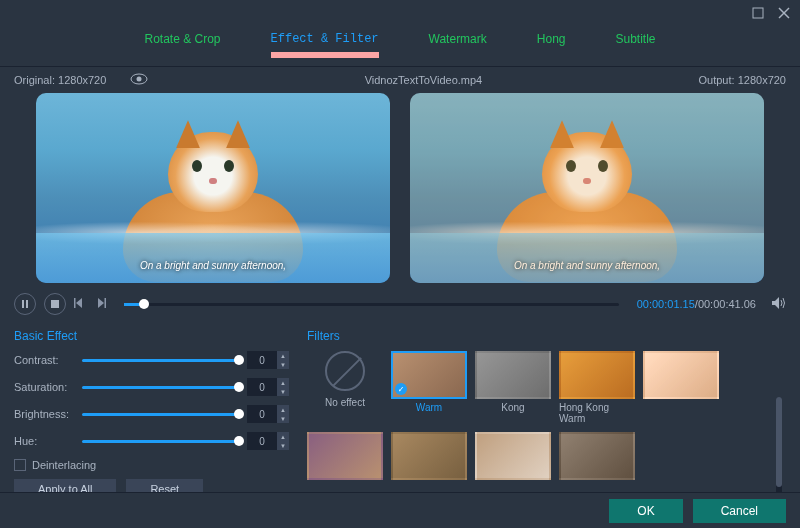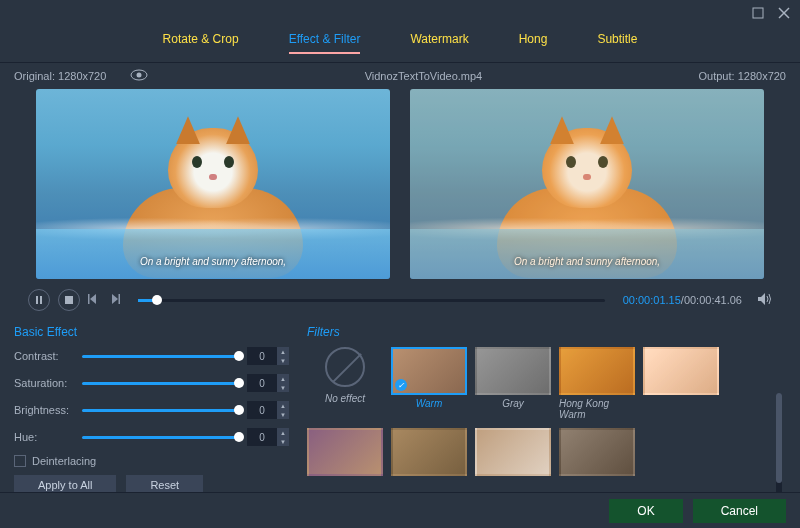--- a/index.html
+++ b/index.html
@@ -1,39 +1,39 @@
 <!DOCTYPE html>
 <html><head>
 <meta charset="utf-8">
 <style>
 * { margin: 0; padding: 0; box-sizing: border-box; font-family: Arial, sans-serif; }
 body { width: 800px; height: 528px; background: #2a3441; color: #a8b2c0; overflow: hidden; font-size: 11px; }
 .titlebar { height: 28px; display: flex; justify-content: flex-end; align-items: center; padding: 0 10px; gap: 14px; }
 .titlebar svg { cursor: pointer; }
 .tabs { display: flex; justify-content: center; gap: 50px; padding: 4px 0 8px; border-bottom: 1px solid #1a2230; }
-.tab { color: #fde047; cursor: pointer; padding-bottom: 6px; font-size: 12px; }
-.tab.active { color: #1e9df7; border-bottom: 2px solid #fca5a5; }
+.tab { color: #22c55e; cursor: pointer; padding-bottom: 6px; font-size: 12px; }
+.tab.active { color: #1e9df7; border-bottom: 6px solid #fca5a5; font-family: Liberation Mono, monospace; }
 .info-row { display: flex; justify-content: space-between; align-items: center; padding: 6px 14px; font-size: 11px; }
 .info-left { display: flex; align-items: center; gap: 24px; }
 .preview-area { display: flex; gap: 20px; padding: 0 36px 4px; }
-.preview { flex: 1; height: 190px; border-radius: 3px; background: linear-gradient(180deg,#6db5d8 0%,#5aa8cf 30%,#4d8fb8 55%,#3570a8 100%); position: relative; overflow: hidden; }
+.preview { flex: 1; height: 190px; border-radius: 10px; background: linear-gradient(180deg,#6db5d8 0%,#5aa8cf 30%,#4d8fb8 55%,#3570a8 100%); position: relative; overflow: hidden; }
 .cat { position: absolute; left: 50%; top: 38%; transform: translate(-50%,-10%); width: 180px; height: 130px; }
 .cat-body { position: absolute; width: 180px; height: 90px; bottom: 0; background: radial-gradient(ellipse at 50% 40%,#e8a258,#c97a2e); border-radius: 90px 90px 50px 50px; }
 .cat-head { position: absolute; width: 90px; height: 80px; left: 45px; top: -20px; background: radial-gradient(circle at 50% 55%,#f5f5f0 30%,#e8a258 60%,#c97a2e); border-radius: 45px 45px 40px 40px; }
 .ear { position: absolute; width: 24px; height: 28px; background: #c97a2e; top: -12px; }
 .ear.l { left: 8px; clip-path: polygon(0 100%,50% 0,100% 100%); }
 .ear.r { right: 8px; clip-path: polygon(0 100%,50% 0,100% 100%); }
 .eye { position: absolute; width: 10px; height: 12px; background: #2a3a2a; border-radius: 50%; top: 28px; }
 .eye.l { left: 24px; } .eye.r { right: 24px; }
 .nose { position: absolute; width: 8px; height: 6px; background: #d08080; left: 41px; top: 46px; border-radius: 3px; }
 .water { position: absolute; bottom: 0; left: 0; right: 0; height: 50px; background: linear-gradient(180deg,rgba(120,200,240,0.7),rgba(80,160,220,0.9)); }
 .splash { position: absolute; bottom: 30px; left: 0; right: 0; height: 40px; background: radial-gradient(ellipse at 30% 50%,rgba(255,255,255,0.6),transparent 40%),radial-gradient(ellipse at 70% 50%,rgba(255,255,255,0.5),transparent 40%); }
 .caption { position: absolute; bottom: 12px; left: 0; right: 0; text-align: center; color: #fff; font-size: 10px; font-style: italic; text-shadow: 0 0 4px #000; }
 .preview.warm::after { content:''; position:absolute; inset:0; background: rgba(255,160,60,0.18); }
-.controls { display: flex; align-items: center; padding: 6px 28px; gap: 8px; text-align: right; }
+.controls { display: flex; align-items: center; padding: 6px 14px; gap: 8px; text-align: right; }
 .ctrl-btn { width: 22px; height: 22px; border: 1px solid #5a6578; border-radius: 50%; display: flex; align-items: center; justify-content: center; cursor: pointer; }
 .ctrl-nav { cursor: pointer; color: #8a95a8; }
 .timeline { flex: 1; height: 3px; background: #1a2230; margin: 0 10px; position: relative; border-radius: 2px; }
 .timeline-fill { position: absolute; left: 0; top: 0; bottom: 0; width: 4%; background: #1e9df7; }
 .timeline-thumb { position: absolute; left: 4%; top: 50%; width: 10px; height: 10px; background: #fff; border-radius: 50%; transform: translate(-50%,-50%); }
 .time-text { font-size: 11px; }
 .time-cur { color: #1e9df7; }
 .vol-icon { margin-left: 8px; cursor: pointer; }
 .lower { display: flex; padding: 8px 14px 0; gap: 18px; }
 .basic { width: 275px; }
@@ -43,21 +43,21 @@
 .slider { flex: 1; height: 3px; background: #1e9df7; position: relative; border-radius: 2px; cursor: pointer; }
 .slider-thumb { position: absolute; right: -5px; top: 50%; width: 10px; height: 10px; background: #fff; border-radius: 50%; transform: translateY(-50%); }
 .spinner { width: 42px; height: 18px; background: #1a2230; display: flex; align-items: center; position: relative; }
 .spinner-val { flex: 1; text-align: center; font-size: 10px; }
 .spinner-arrows { width: 12px; display: flex; flex-direction: column; }
 .spinner-arrows div { height: 9px; background: #3a4558; display: flex; align-items: center; justify-content: center; font-size: 6px; cursor: pointer; }
 .check-row { display: flex; align-items: flex-start; gap: 6px; margin: 6px 0 8px; }
 .checkbox { width: 12px; height: 12px; border: 1px solid #5a6578; cursor: pointer; }
 .btn-row { display: flex; gap: 10px; }
 .btn { background: #3a4558; color: #c8d2e0; padding: 4px 24px; font-size: 11px; cursor: pointer; border: none; }
-.filters { flex: 1; font-style: italic; }
+.filters { flex: 1; }
 .filter-grid { display: flex; flex-wrap: wrap; gap: 8px; }
 .filter-item { width: 76px; display: flex; flex-direction: column; align-items: center; gap: 3px; cursor: pointer; }
 .filter-thumb { width: 76px; height: 48px; background: linear-gradient(135deg,#b89070,#8a6850); border: 2px solid transparent; position: relative; }
 .filter-item.selected .filter-thumb { border-color: #1e9df7; }
 .filter-check { position: absolute; bottom: 2px; left: 2px; width: 12px; height: 12px; background: #1e9df7; border-radius: 50%; display: flex; align-items: center; justify-content: center; color: #fff; font-size: 8px; }
 .no-effect-circle { width: 40px; height: 40px; border: 2px solid #5a6578; border-radius: 50%; position: relative; margin-bottom: 3px; }
 .no-effect-circle::after { content:''; position:absolute; width: 2px; height: 40px; background: #5a6578; left: 19px; top: -1px; transform: rotate(45deg); }
 .filter-label { font-size: 10px; color: #a8b2c0; }
 .filter-item.selected .filter-label { color: #1e9df7; }
 .ft-gray { filter: grayscale(1); }
@@ -65,21 +65,21 @@
 .ft-hk { background: linear-gradient(135deg,#d4a05a,#a8703a); filter: saturate(1.4); }
 .ft-ex1 { background: linear-gradient(135deg,#d8b8a0,#b89070); filter: brightness(1.2); }
 .ft-ex2 { background: linear-gradient(135deg,#8a6080,#b89070); }
 .ft-ex3 { background: linear-gradient(135deg,#a88860,#786040); }
 .ft-ex4 { background: linear-gradient(135deg,#c0a080,#e0d0c0); }
 .ft-ex5 { background: linear-gradient(135deg,#908070,#605040); }
 .scrollbar { position: absolute; right: 4px; top: 68px; width: 6px; height: 180px; background: #1a2230; border-radius: 3px; }
 .scrollbar-thumb { width: 6px; height: 90px; background: #4a5568; border-radius: 3px; cursor: pointer; }
 .filters-wrap { position: relative; padding-right: 14px; }
 .footer { position: absolute; bottom: 0; left: 0; right: 0; height: 36px; border-top: 1px solid #1a2230; display: flex; justify-content: flex-end; align-items: center; padding: 0 14px; gap: 10px; background: #2a3441; }
-.btn-primary { background: #14532d; color: #fff; padding: 5px 28px; font-size: 12px; cursor: pointer; border: none; }
+.btn-primary { background: #0f766e; color: #fff; padding: 5px 28px; font-size: 12px; cursor: pointer; border: none; }
 </style>
 </head>
 <body>
 
 <div class="titlebar">
   <span><svg width="12" height="12">
         <rect x="1" y="1" width="10" height="10" fill="none" stroke="#a8b2c0" stroke-width="1"></rect>
       </svg></span>
   <span><svg width="12" height="12">
         <line x1="1" y1="1" x2="11" y2="11" stroke="#a8b2c0" stroke-width="1.5"></line>
@@ -244,21 +244,21 @@
           <span class="filter-label">No effect</span>
         </div>
       <div class="filter-item selected">
           <div class="filter-thumb">
             <div class="filter-check">✓</div>
           </div>
           <span class="filter-label">Warm</span>
         </div>
       <div class="filter-item">
           <div class="filter-thumb ft-gray"></div>
-          <span class="filter-label">Gray</span>
+          <span class="filter-label">Kong</span>
         </div>
       <div class="filter-item">
           <div class="filter-thumb ft-hk"></div>
           <span class="filter-label">Hong Kong Warm</span>
         </div>
       <div class="filter-item">
           <div class="filter-thumb ft-ex1"></div>
           <span class="filter-label">&nbsp;</span>
         </div>
       <div class="filter-item">

